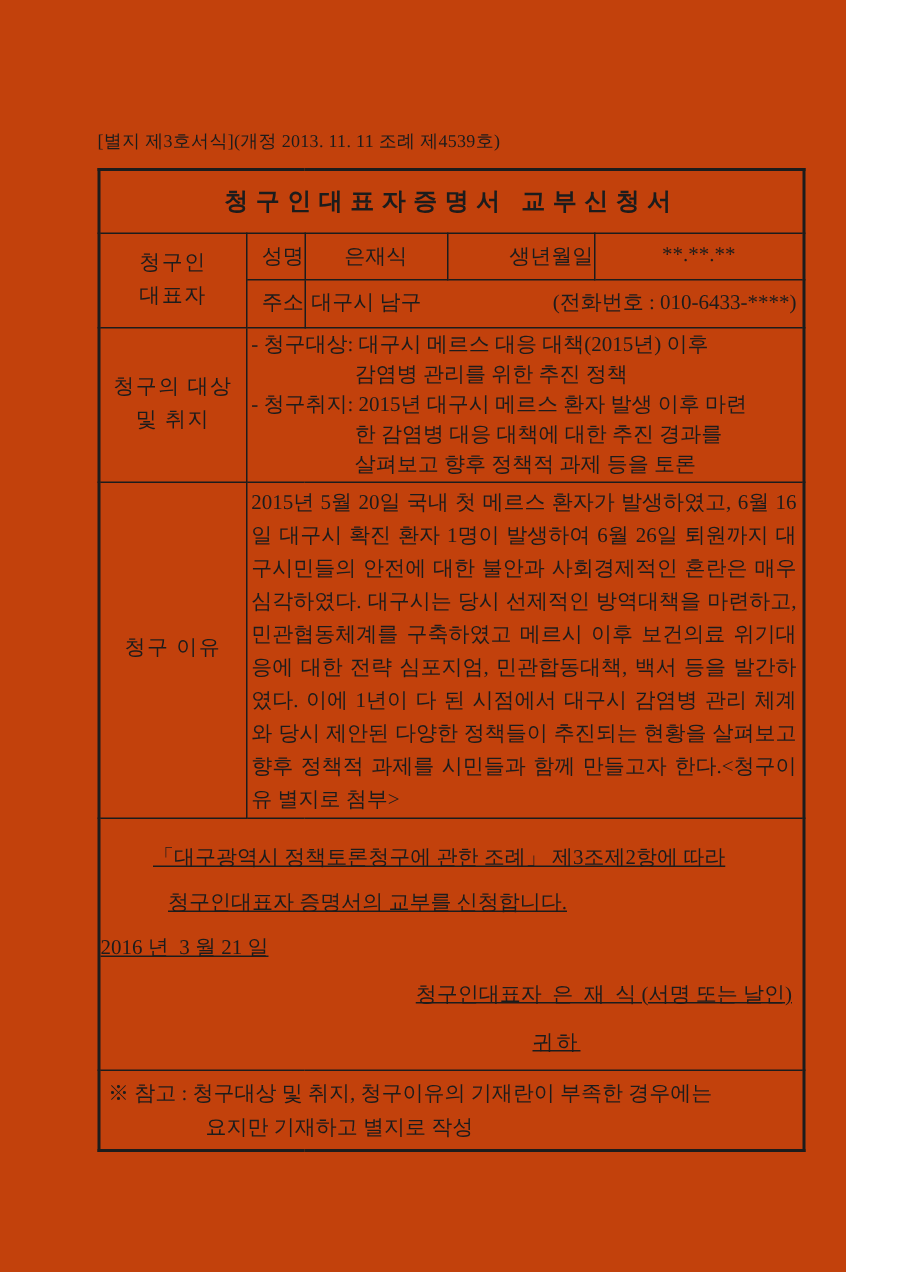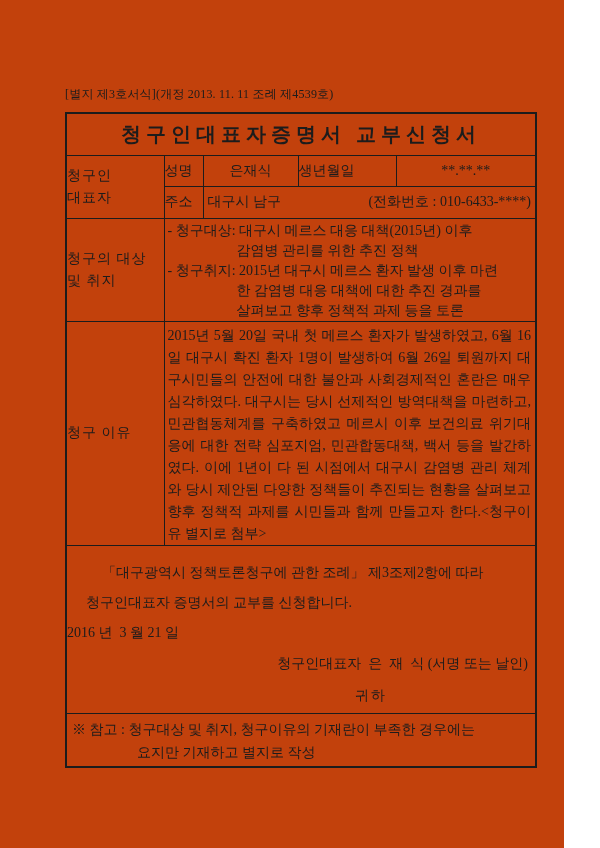--- a/index.html
+++ b/index.html
@@ -25,40 +25,40 @@
   td { border:1px solid #1c1c1c; padding:0; vertical-align:middle; font-size:14px; }
   
   tr.r-title  { height:42px; }
   tr.r-name   { height:31px; }
   tr.r-addr   { height:32px; }
   tr.r-purpose{ height:103px; }
   tr.r-reason { height:199px; }
   tr.r-decl   { height:162px; }
   tr.r-note   { height:54px; }
 
-  .title-cell { text-align:center; font-weight:bold; font-size:20px; letter-spacing:5px; white-space:pre; }
-  .label-cell { text-align:left; letter-spacing:1px; line-height:22px; }
-  .sub-label  { text-align:left; }
+  .title-cell { text-align:center; font-weight:bold; font-size:16px; letter-spacing:5px; white-space:pre; }
+  .label-cell { text-align:center; letter-spacing:1px; line-height:22px; }
+  .sub-label  { text-align:right; }
   .center-val { text-align:center; }
   .addr-inner { display:flex; justify-content:space-between; align-items:center; padding:0 4px 0 4px;text-align:right; }
 
   .content-cell { padding:2px 4px 0 3px; vertical-align:top; }
   .p-line { line-height:20px; white-space:nowrap; overflow:hidden; }
   .p-line.cont { padding-left:69px; }
 
   .reason-cell {
     padding:3px 4px 0 3px; vertical-align:top;
     line-height:22px; text-align:justify; word-break:break-all;
     overflow:hidden;
     margin-top:25px;
   }
 
-  .decl-cell { vertical-align:top; padding-top:12px; }
+  .decl-cell { vertical-align:top; padding-top:12px;text-decoration:underline; }
   .decl-l1 { padding-left:35px; line-height:30px; }
-  .decl-l2 { padding-left:19px; line-height:30px; }
+  .decl-l2 { padding-left:45px; line-height:30px; }
   .decl-date { text-align:left; padding-right:68px; line-height:30px; white-space:pre; }
   .decl-sig  { text-align:right; padding-right:7px; line-height:31px; white-space:pre; }
   .decl-recipient { text-align:right; padding-right:148px; line-height:34px; letter-spacing:2px; }
 
   .note-cell { vertical-align:top; padding:4px 4px 0 5px;margin-top:17px; }
   .note-l1 { line-height:23px; white-space:nowrap; overflow:hidden; }
   .note-l2 { line-height:23px; padding-left:65px; white-space:nowrap; overflow:hidden; }
 </style>
 </head>
 <body>

